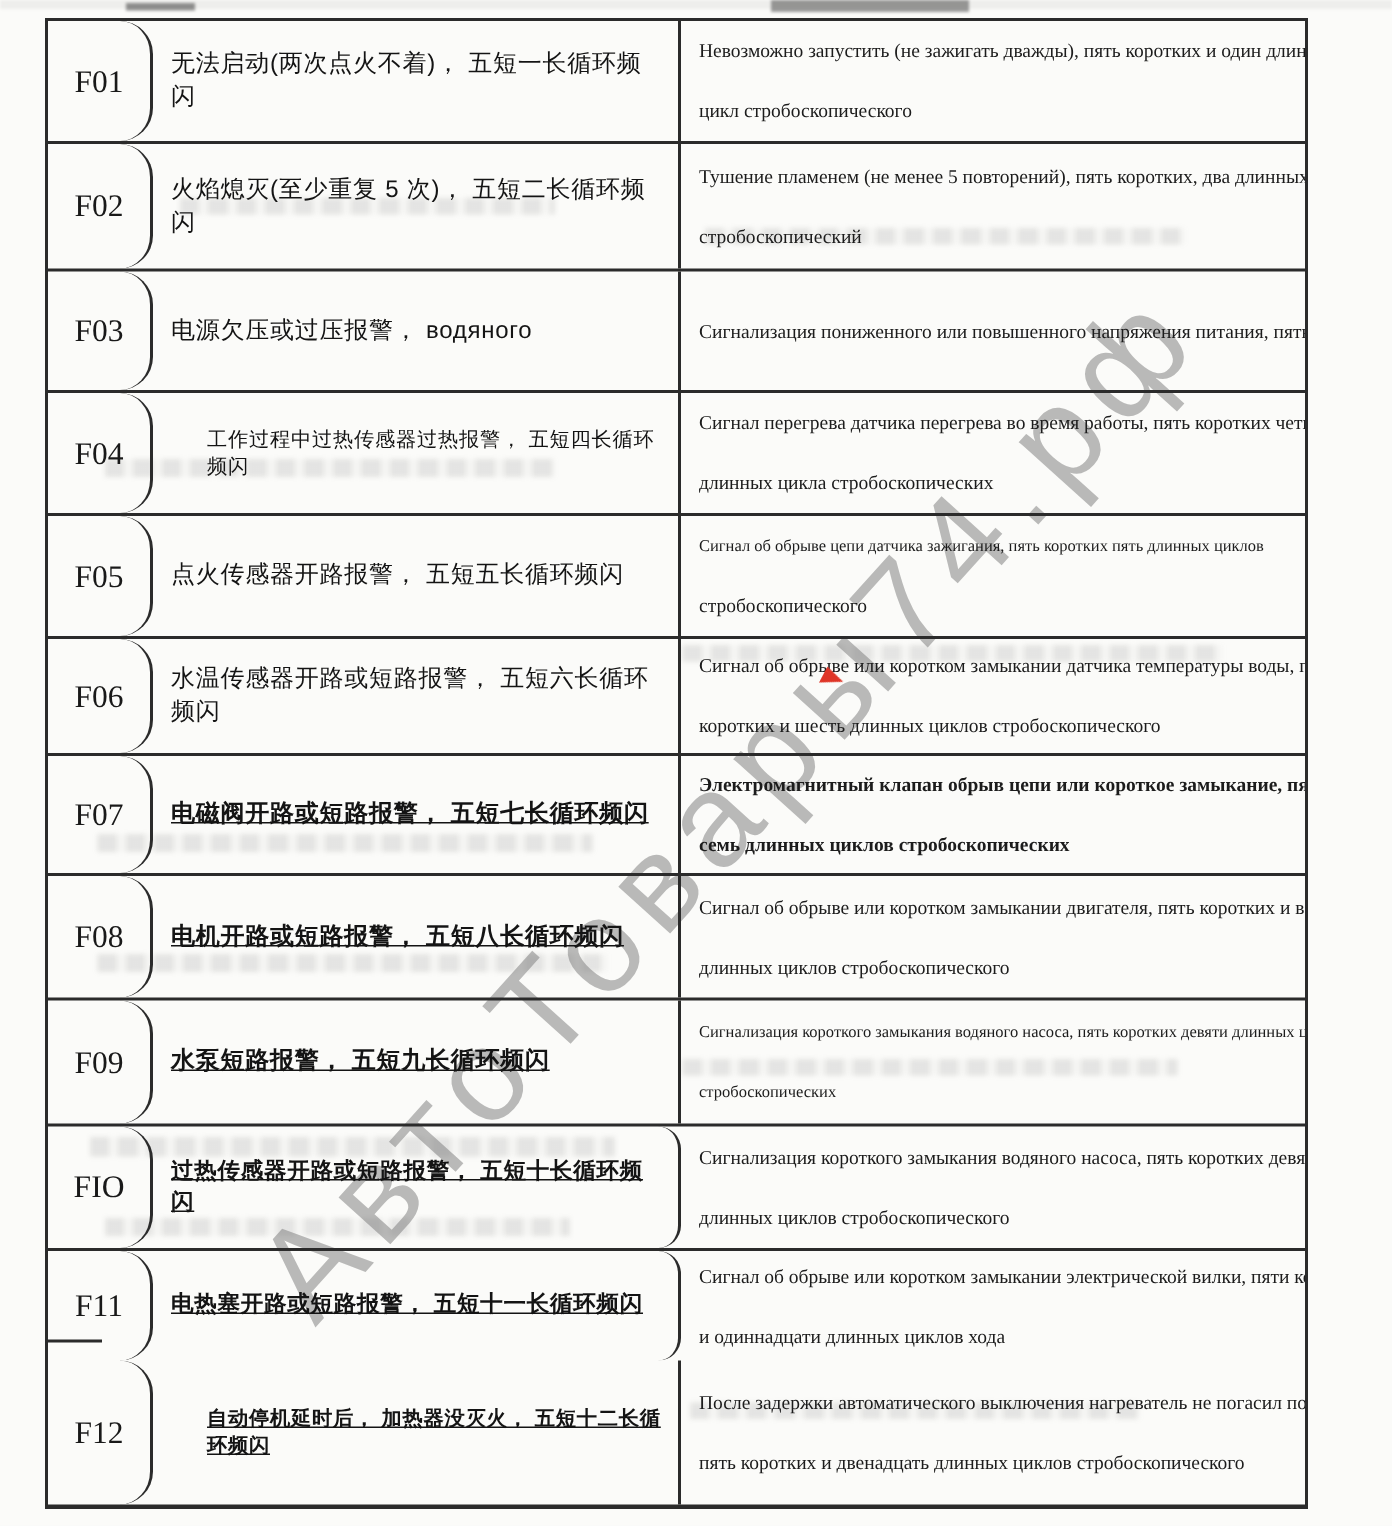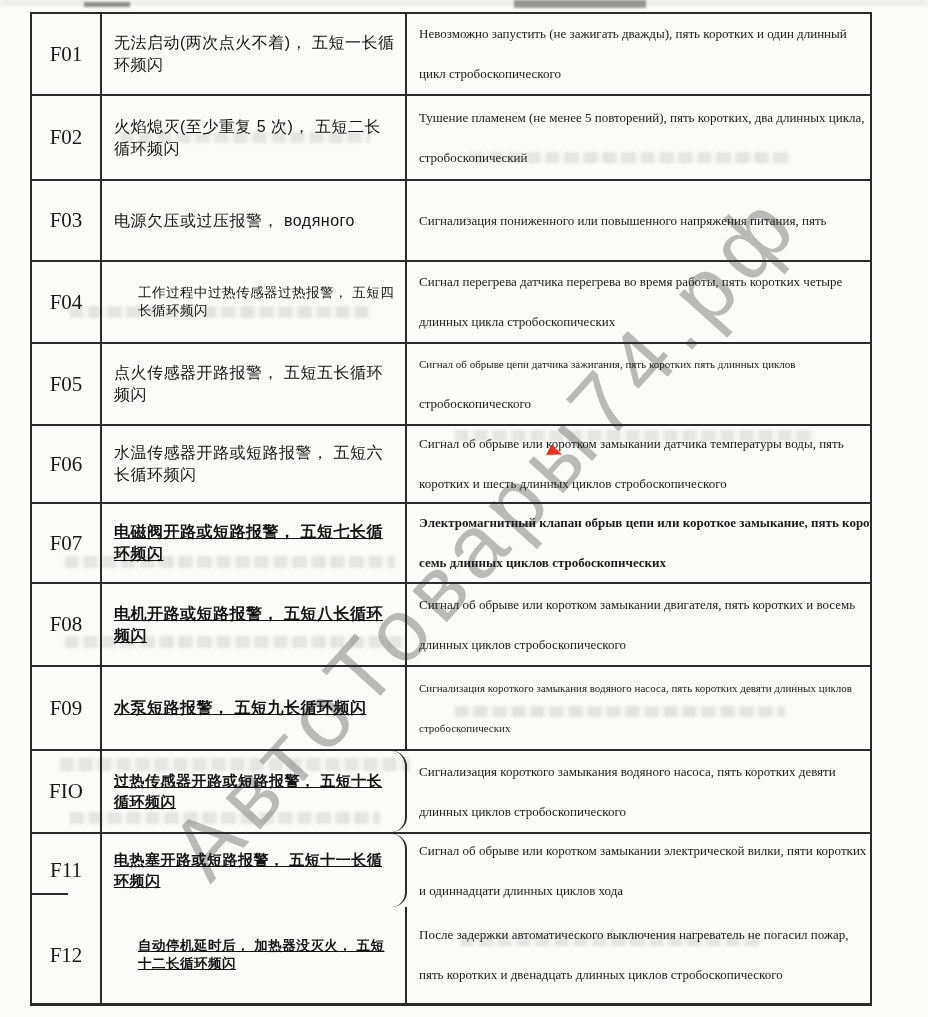--- a/index.html
+++ b/index.html
@@ -47,24 +47,24 @@
     position:absolute;left:-2px;top:-14px;width:38px;height:2px;background:#2b2b2b;
   }
   .r0{height:80px;} .r1{height:85px;} .r2{height:81px;} .r3{height:82px;}
   .r4{height:82px;} .r5{height:78px;} .r6{height:80px;} .r7{height:83px;}
   .r8{height:84px;} .r9{height:83px;} .r10{height:75px;} .r11{height:96px;}
 
   .cell{box-sizing:border-box;}
   .code{
     width:70px;border-right:2px solid #2b2b2b;
     display:flex;align-items:center;justify-content:center;
-    font-family:"Liberation Serif", serif;font-size:21px;color:#191919;
+    font-family:"Liberation Serif", serif;font-size:21px;color:#191919;border-radius:22px;
   }
   .zh{
-    width:305px;border-right:2px solid #2b2b2b;
+    width:352px;border-right:2px solid #2b2b2b;
     display:flex;align-items:center;
     padding:0 10px 0 12px;overflow:hidden;
     font-family:"Liberation Sans", sans-serif;
     font-size:16px;color:#141414;line-height:1.35;
     letter-spacing:.5px;
   }
   .row.bold-zh .zh{font-weight:700;text-decoration:underline;}
   .r3 .zh,.r11 .zh{font-size:13.5px;padding-left:36px;}
   .r9 .zh,.r10 .zh{font-size:15px;border-radius:15px;}
 

